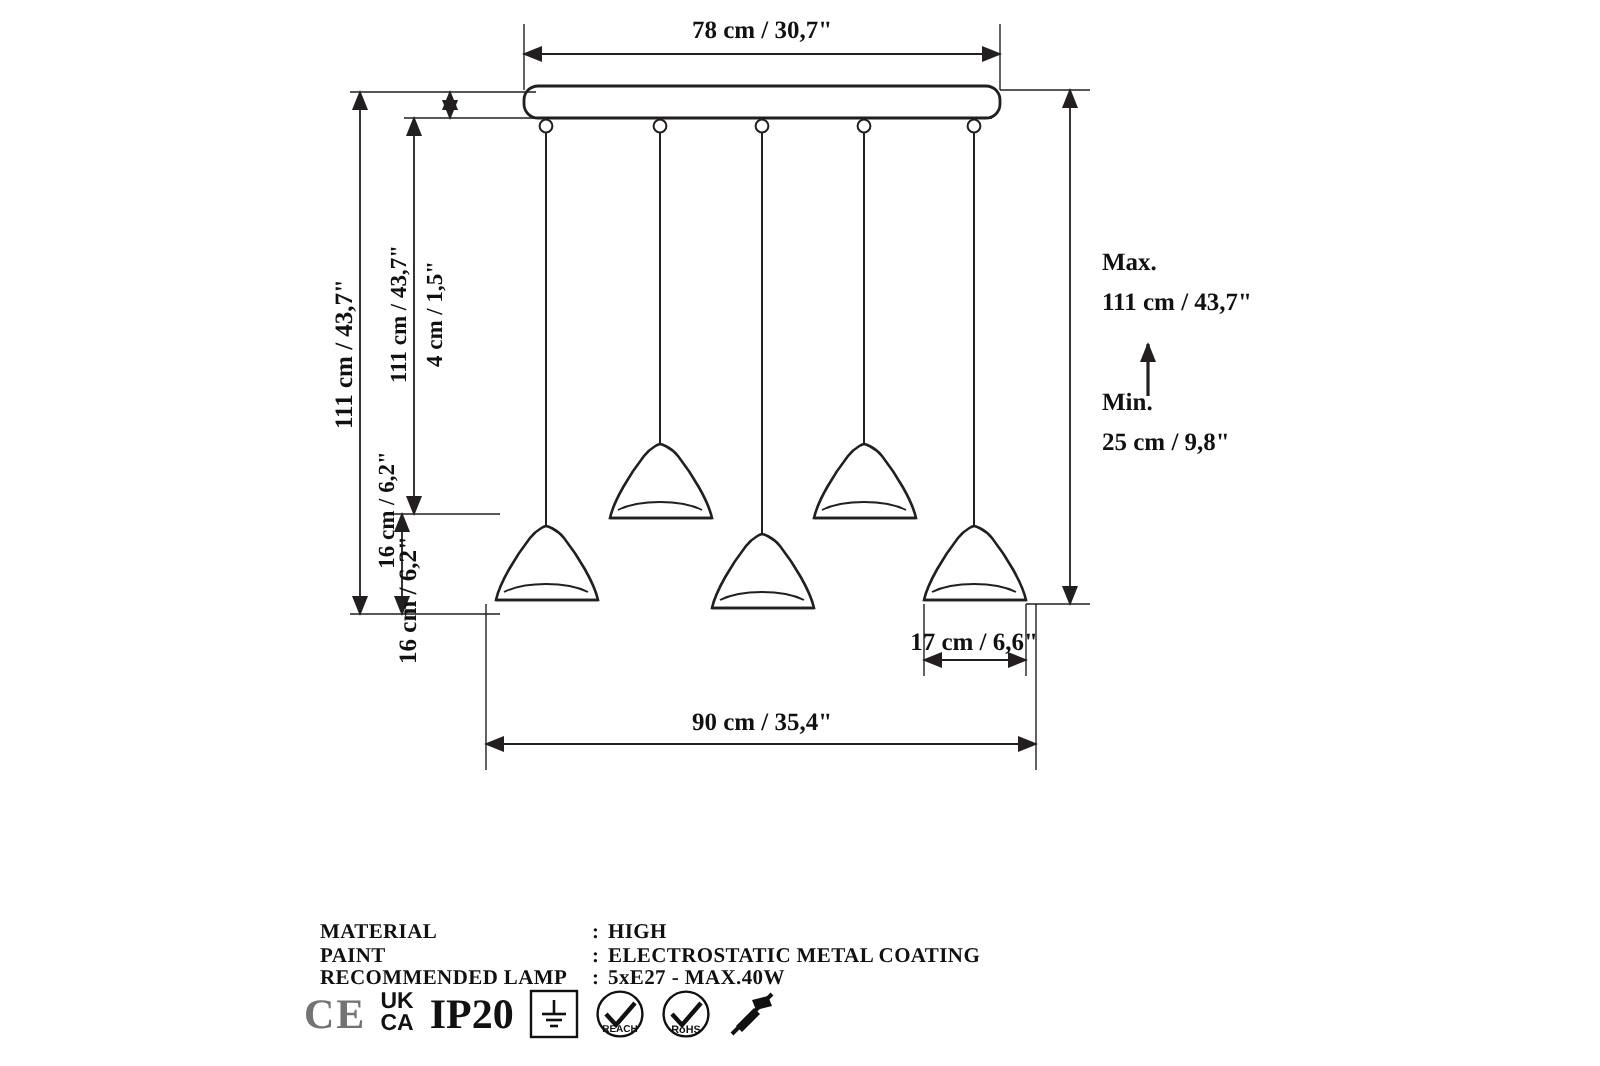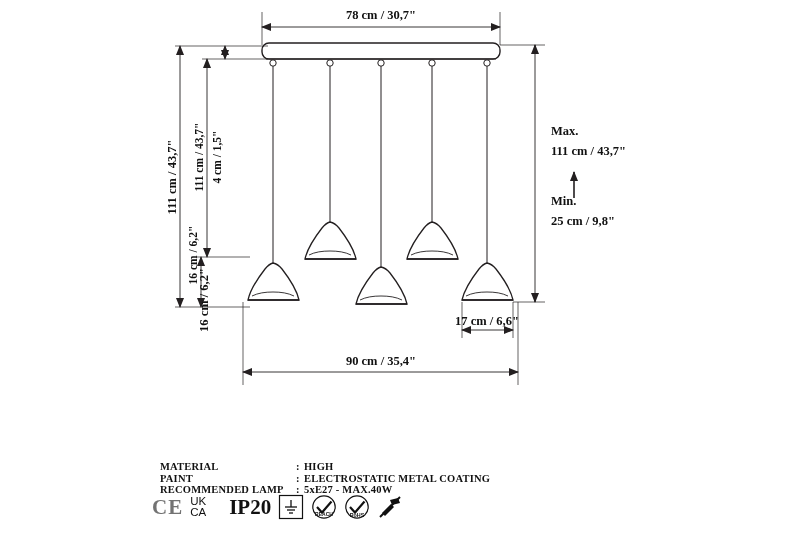--- a/index.html
+++ b/index.html
@@ -82,31 +82,31 @@
     font-weight: bold;
     letter-spacing: 1px;
     color: #737373;
     line-height: 1;
   }
   .badge-ukca {
     display: flex;
     flex-direction: column;
     font-family: "Liberation Sans", sans-serif;
     font-size: 11.5px;
-    font-weight: normal;
+    font-weight: bold;
     line-height: 11px;
     color: #111;
   }
   .badge-ip {
     font-family: "Liberation Serif", serif;
     font-size: 21px;
     font-weight: bold;
     color: #111;
     line-height: 1;
-    margin-left: 16px;
+    margin-left: 1px;
   }
   .badge-icon {
     width: 26px;
     height: 26px;
     position: relative;
   }
   .badge-icon svg { display: block; }
 </style>
 </head>
 <body>

